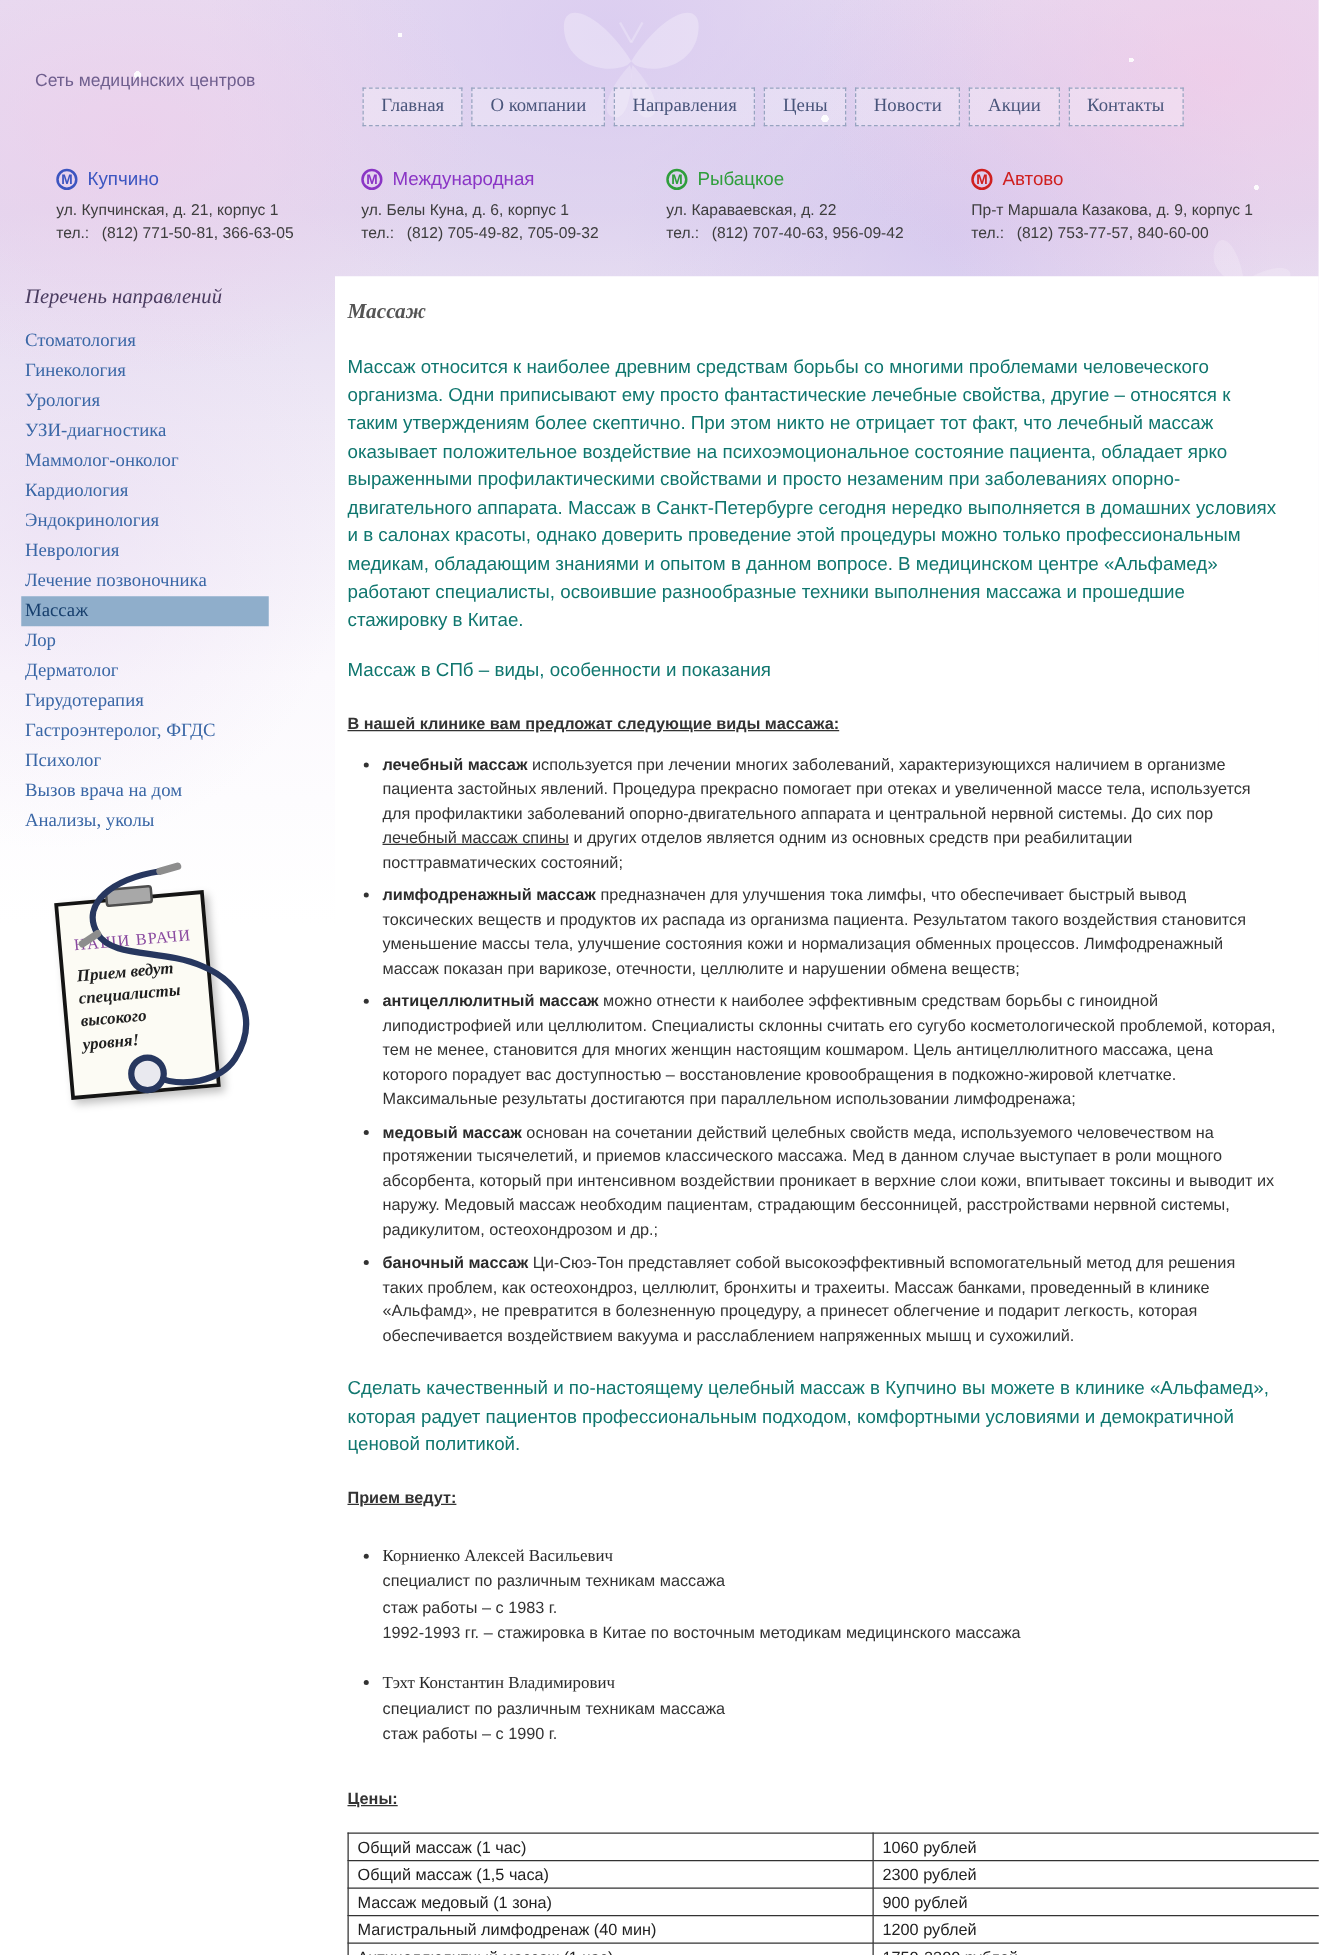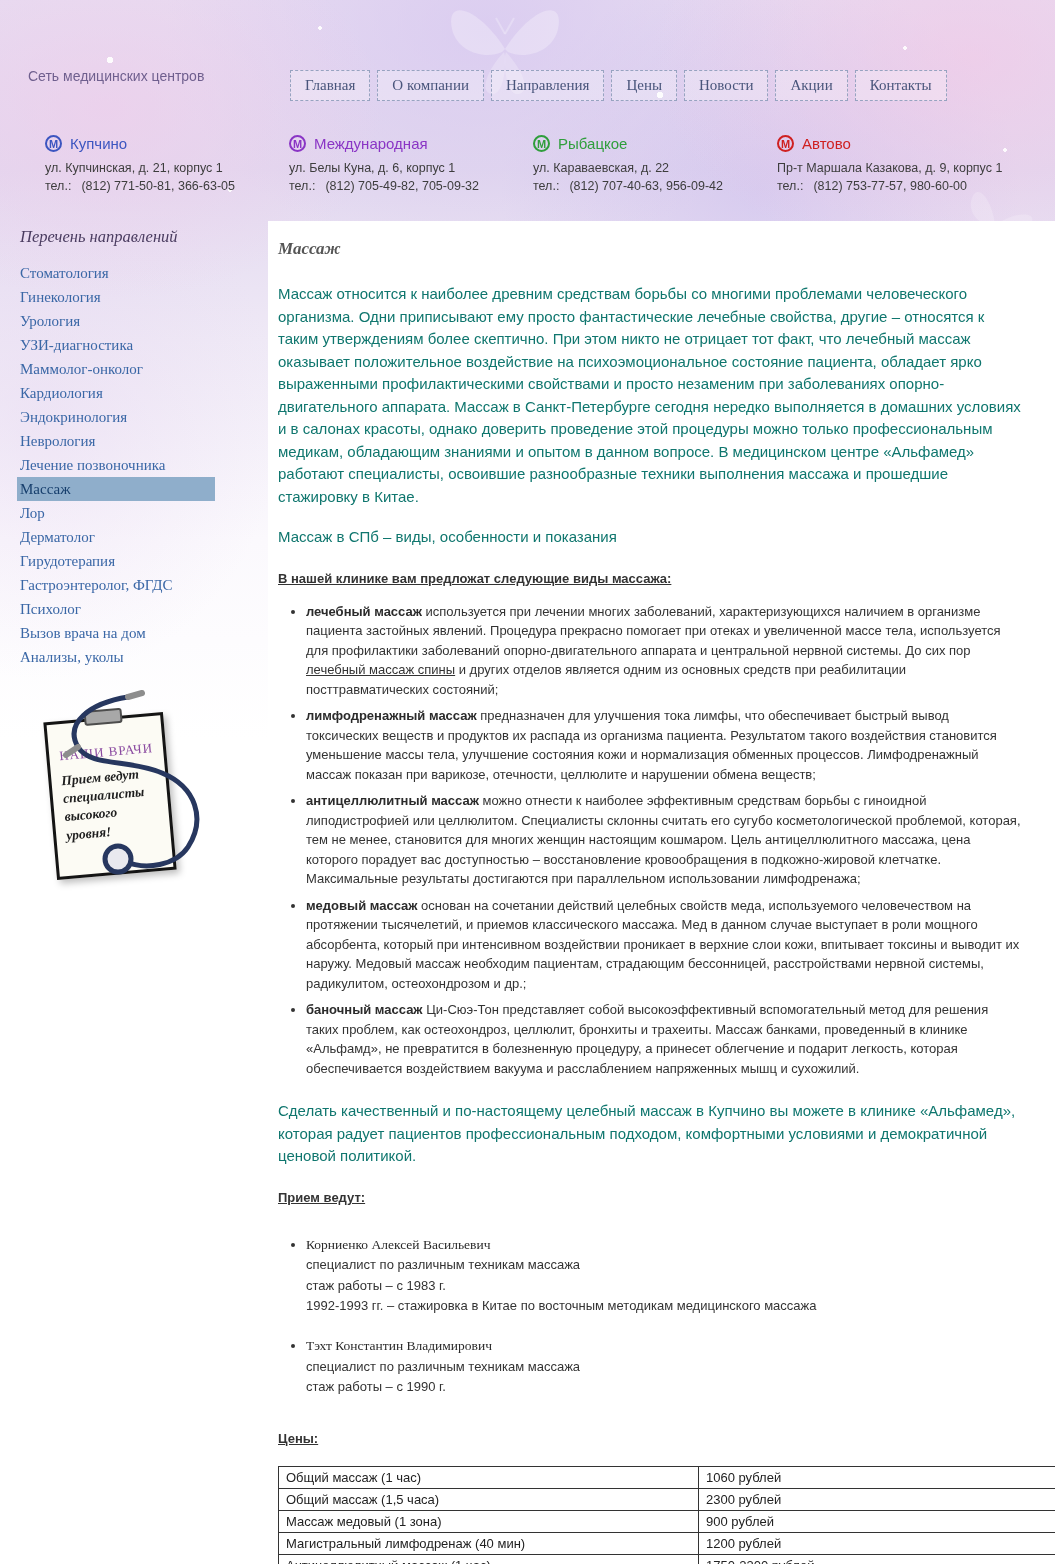--- a/index.html
+++ b/index.html
@@ -25,21 +25,21 @@
     background-repeat:no-repeat;
   }
   .butterfly { position:absolute; pointer-events:none; }
   .butterfly.b1 { left:430px; top:-6px; opacity:.5; }
   .butterfly.b2 { left:920px; top:170px; opacity:.35; transform:rotate(25deg) scale(.6); }
 
   
   .header { position:relative; display:flex; padding:40px 20px 0 28px; z-index:2; }
   .logo-block { width:262px; }
   .logo { font-family:"DejaVu Serif", serif; font-style:italic; font-weight:bold; font-size:40px; color:#c81828; letter-spacing:1px; cursor:pointer; text-shadow:1px 1px 0 rgba(255,255,255,.6); }
-  .logo-sub { margin-top:28px; font-size:14px; color:#6f5f8e; }
+  .logo-sub { margin-top:16px; font-size:14px; color:#6f5f8e; }
   .nav { display:flex; gap:7px; margin-top:30px; align-items:flex-start;text-align:right; }
   .nav-tab { font-family:"Liberation Serif", serif; font-size:15px; color:#49557b; text-decoration:none; border:1px dashed #97a3c0; background:rgba(255,255,255,.28); padding:6px 14px; white-space:nowrap; cursor:pointer; }
 
   
   .locations { display:flex; padding:34px 10px 0 45px; position:relative; z-index:2; }
   .location { width:244px; padding-right:8px; }
   .loc-head { display:flex; align-items:center; gap:8px; font-size:15px; margin-bottom:9px; cursor:pointer; }
   .metro-icon { width:17px; height:17px; border:2px solid currentColor; border-radius:50%; display:inline-flex; align-items:center; justify-content:center; font-weight:bold; font-size:11px; flex:0 0 auto; }
   .loc-address { font-size:12.5px; color:#3d3d3d; margin-top:2px; }
   .loc-phone { font-size:12.5px; color:#3d3d3d; margin-top:4px; }
@@ -141,21 +141,21 @@
       </div>
       <div class="loc-address">ул. Караваевская, д. 22</div>
       <div class="loc-phone"><span class="lbl">тел.:</span><span>(812) 707-40-63, 956-09-42</span></div>
     </div>
     <div class="location">
       <div class="loc-head c-red">
         <span class="metro-icon">М</span>
         <span class="loc-name">Автово</span>
       </div>
       <div class="loc-address">Пр-т Маршала Казакова, д. 9, корпус 1</div>
-      <div class="loc-phone"><span class="lbl">тел.:</span><span>(812) 753-77-57, 980-60-00</span></div>
+      <div class="loc-phone"><span class="lbl">тел.:</span><span>(812) 753-77-57, 840-60-00</span></div>
     </div>
   </section>
 
   <div class="body-wrap">
 
     <aside class="sidebar">
       <div class="sidebar-title">Перечень направлений</div>
       <ul class="side-list">
         <li class="side-item"><a>Стоматология</a></li>
         <li class="side-item"><a>Гинекология</a></li>

